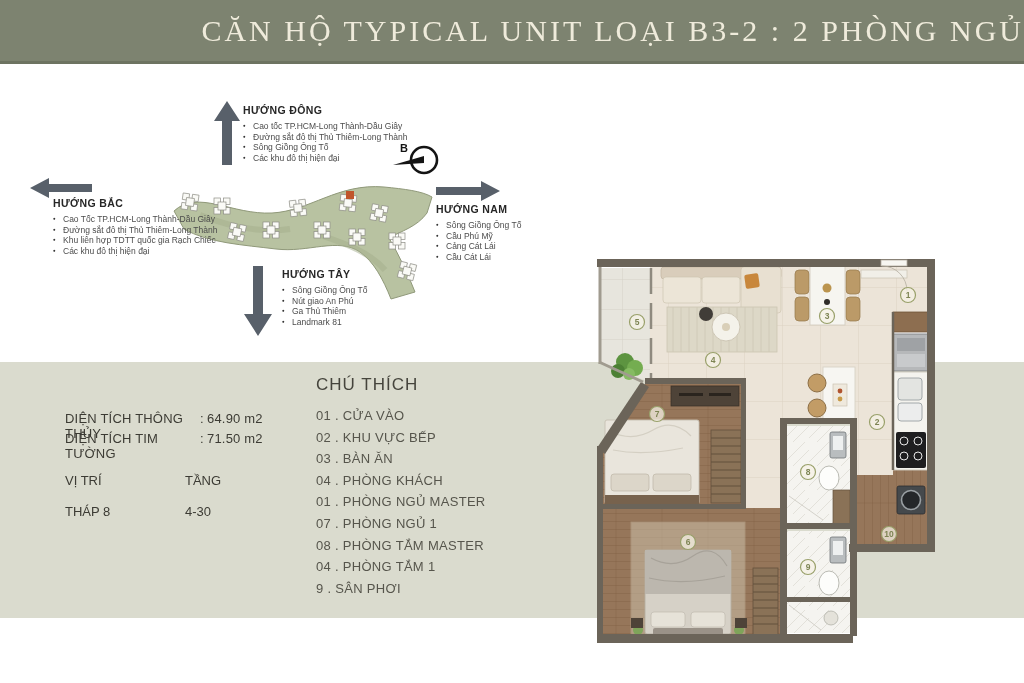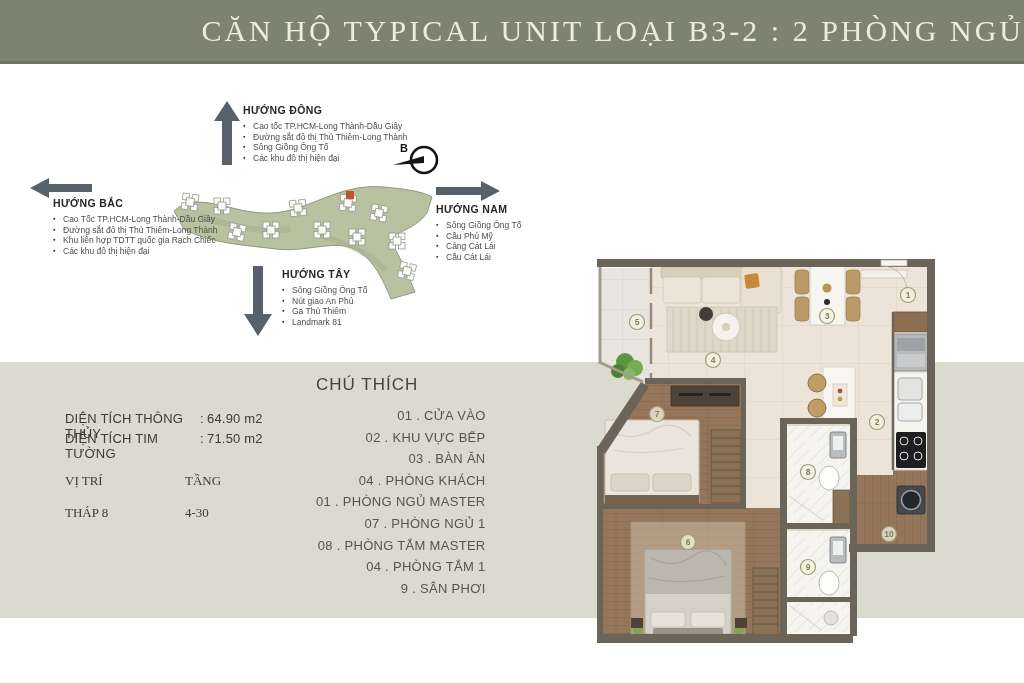--- a/index.html
+++ b/index.html
@@ -33,27 +33,27 @@
   #arrow-west  { left:244px; top:266px; }
   #north-symbol { position:absolute; left:391px; top:136px; }
   #site-map { position:absolute; left:170px; top:175px; }
 
   
   .info { position:absolute; left:65px; top:411px; font-size:13px; color:#3c3b34; letter-spacing:.2px; }
   .info-row { display:flex; height:20px; align-items:flex-start; }
   .info-label { width:132px; }
   .info-colon { width:10px; text-align:center; }
   .info-grid { position:absolute; left:65px; top:473px; font-size:13px; color:#3c3b34;
-               display:grid; grid-template-columns:120px auto; row-gap:16px;font-family:Liberation Serif, serif; }
+               display:grid; grid-template-columns:120px auto; row-gap:16px; }
 
   
   .legend { position:absolute; left:316px; top:375px; }
   .legend-title { font-size:17px; color:#45443c; letter-spacing:1px; margin-bottom:10px; }
   .legend ul { list-style:none; }
-  .legend li { font-size:13px; color:#56554c; line-height:21.6px; letter-spacing:.3px; white-space:nowrap;text-align:right; }
+  .legend li { font-size:13px; color:#56554c; line-height:21.6px; letter-spacing:.3px; white-space:nowrap; }
 
   
   #floorplan { position:absolute; left:593px; top:250px; }
   .marker-text { font-size:8.5px; font-weight:bold; fill:#7d8453; }
 </style>
 </head>
 <body>
 
 <div class="page">
 

